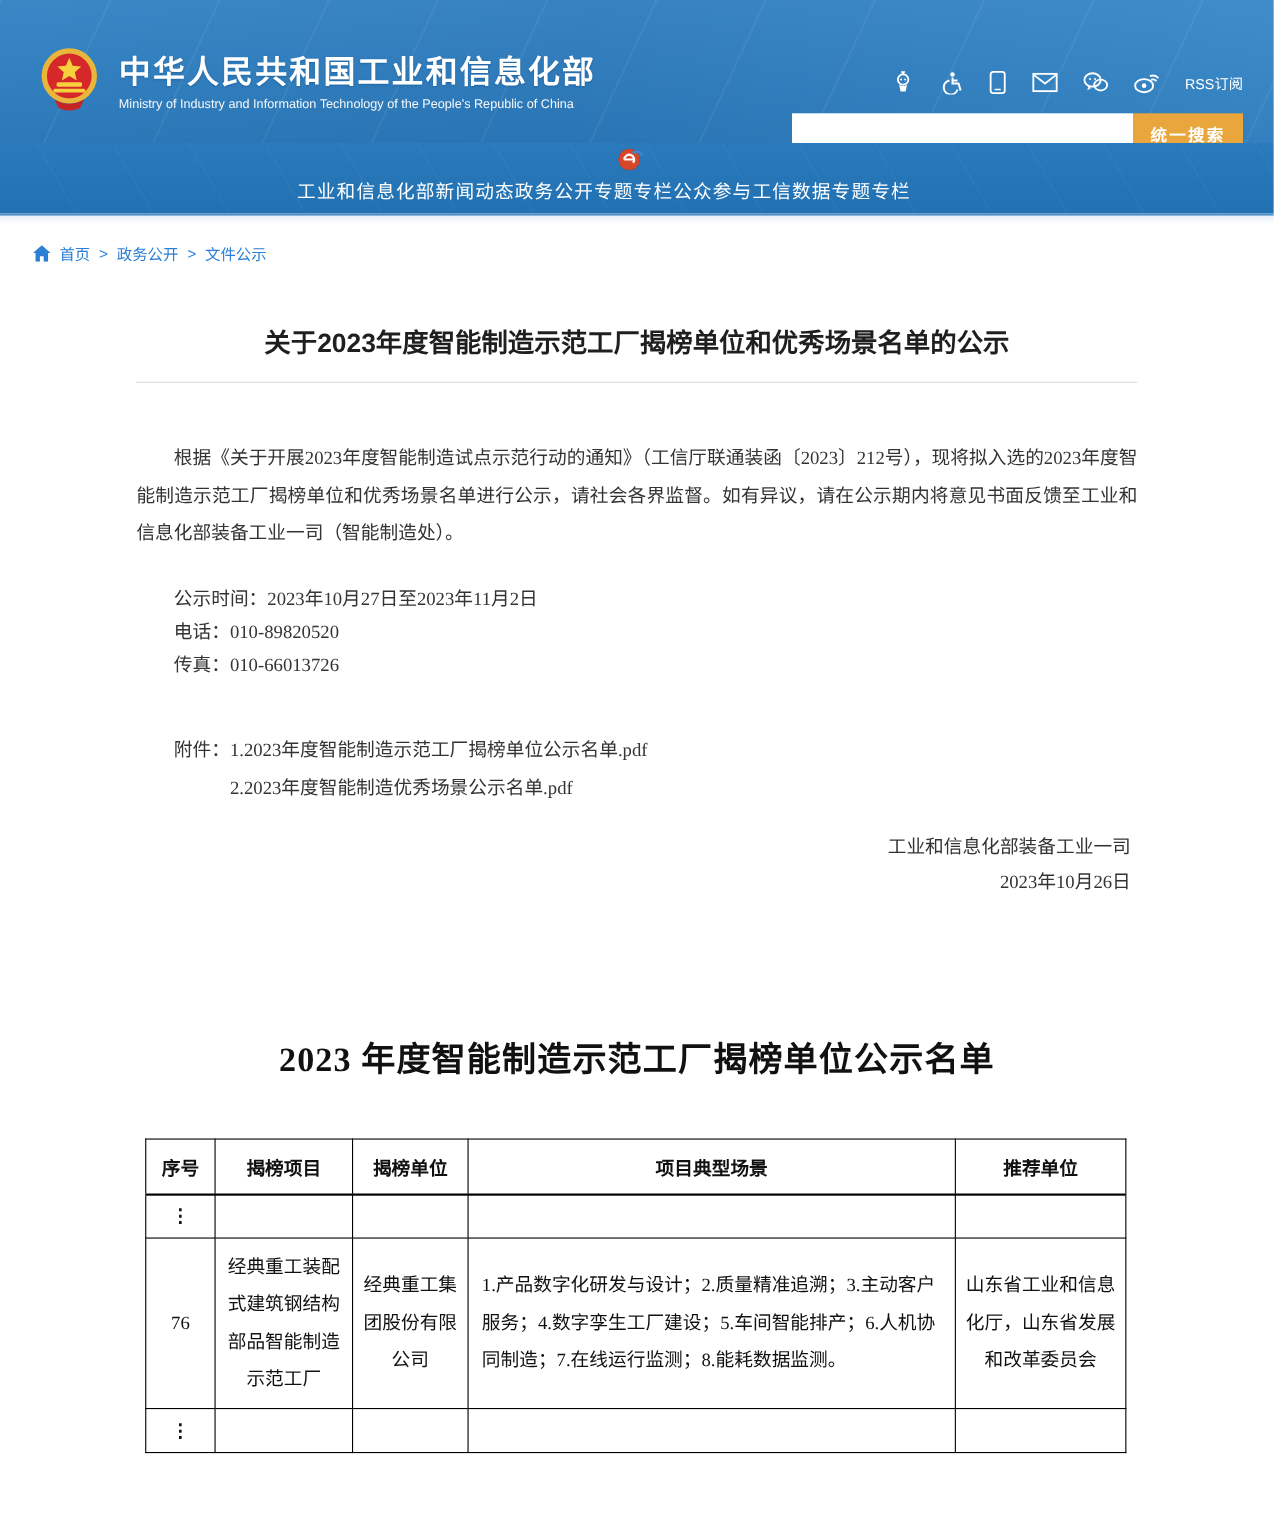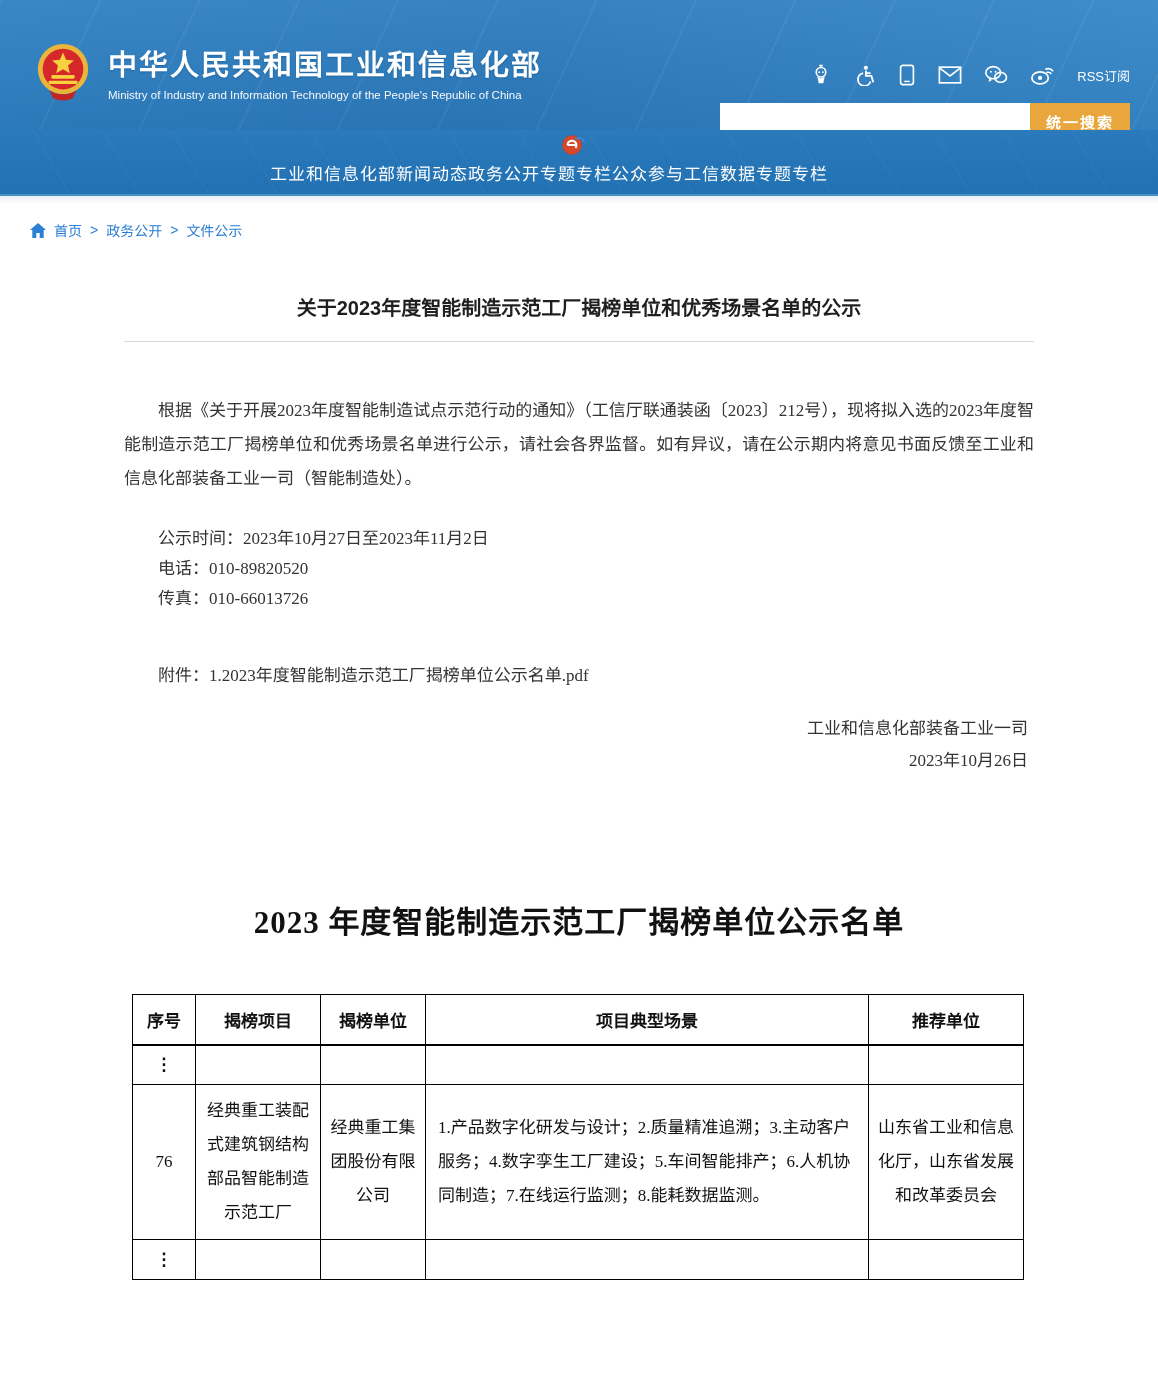--- a/index.html
+++ b/index.html
@@ -53,21 +53,21 @@
 
   .nav-under{ height:8px; background:linear-gradient(180deg,#e8eff7,#ffffff); }
 
   
   .breadcrumb{ display:flex; align-items:center; gap:8px; padding:16px 0 10px 30px; font-size:14px; }
   .breadcrumb a{ color:#2b7fd4; text-decoration:none; }
   .crumb-sep{ color:#2b7fd4; }
 
   
   .content{ width:910px; margin:0 auto; }
-  .article-title{ margin-top:42px; text-align:center; font-size:20px; font-weight:bold; color:#1f1f1f; }
+  .article-title{ margin-top:42px; text-align:center; font-size:24px; font-weight:bold; color:#1f1f1f; }
   .title-rule{ border:none; border-top:1px solid #d9d9d9; margin-top:20px; }
   .article-meta{ margin-top:16px; text-align:center; font-size:14px; color:#9f9f9f; }
   .article-meta .meta-src{ margin-left:28px; }
 
   .article-body{ margin-top:52px; font-family:"Liberation Serif","DejaVu Serif",serif; font-size:17px; color:#333; }
   .para{ text-indent:2em; line-height:34px; text-align:justify;margin-top:20px; }
   .info-lines{ margin-top:28px; }
   .info-line{ line-height:30px; padding-left:2em; }
   .attachments{ margin-top:44px; }
   .attach-line{ line-height:35px; padding-left:2em; }
@@ -205,20 +205,21 @@
     <p class="para">根据《关于开展2023年度智能制造试点示范行动的通知》（工信厅联通装函〔2023〕212号），现将拟入选的2023年度智能制造示范工厂揭榜单位和优秀场景名单进行公示，请社会各界监督。如有异议，请在公示期内将意见书面反馈至工业和信息化部装备工业一司（智能制造处）。</p>
 
     <div class="info-lines">
       <div class="info-line">公示时间：2023年10月27日至2023年11月2日</div>
       <div class="info-line">电话：010-89820520</div>
       <div class="info-line">传真：010-66013726</div>
     </div>
 
     <div class="attachments">
       <div class="attach-line"><a href="#">附件：1.2023年度智能制造示范工厂揭榜单位公示名单.pdf</a></div>
+      <div class="attach-line second"><a href="#">2.2023年度智能制造优秀场景公示名单.pdf</a></div>
     </div>
 
     <div class="signature">
       <div>工业和信息化部装备工业一司</div>
       <div>2023年10月26日</div>
     </div>
   </div>
 
   <h2 class="list-heading">2023 年度智能制造示范工厂揭榜单位公示名单</h2>
 

